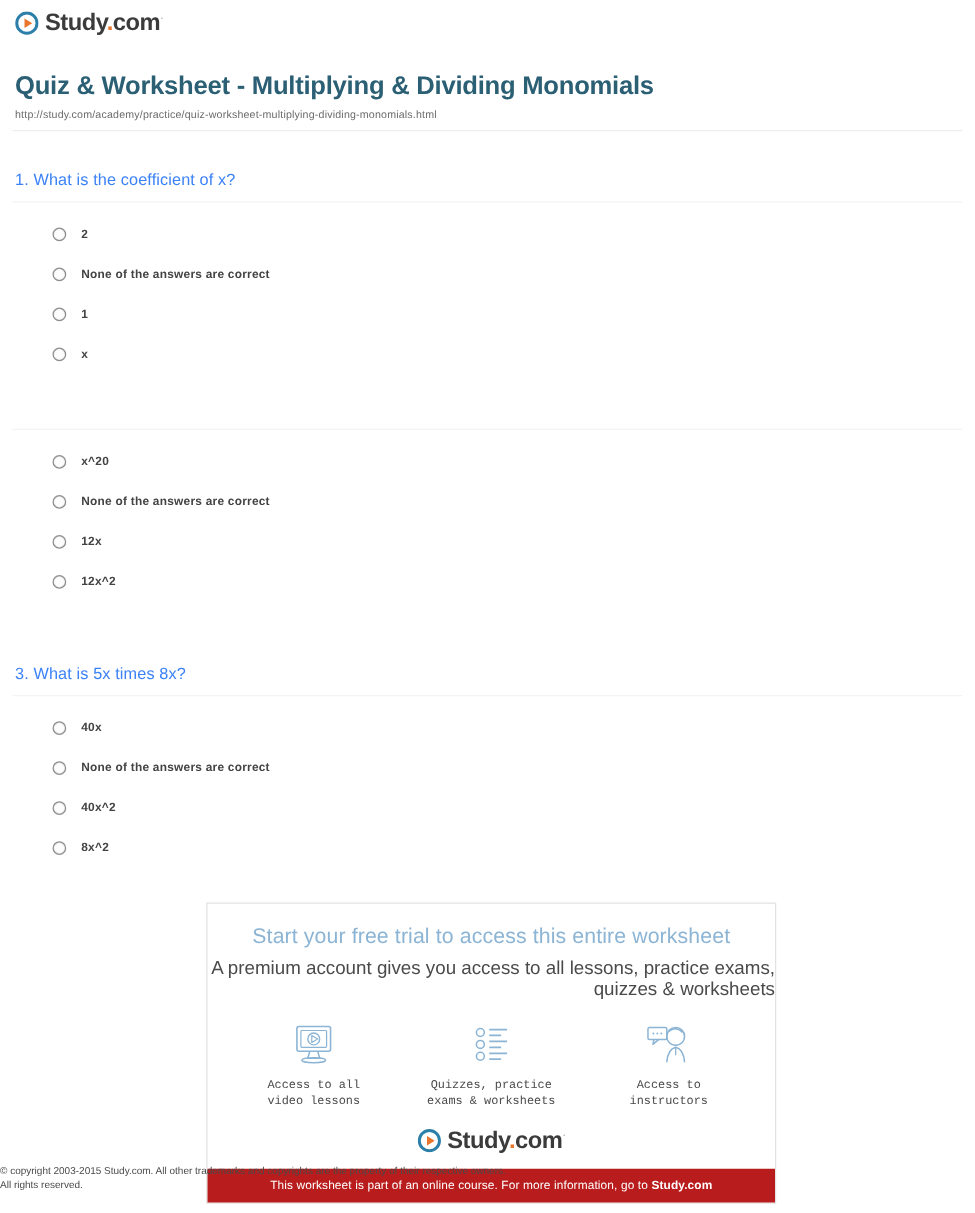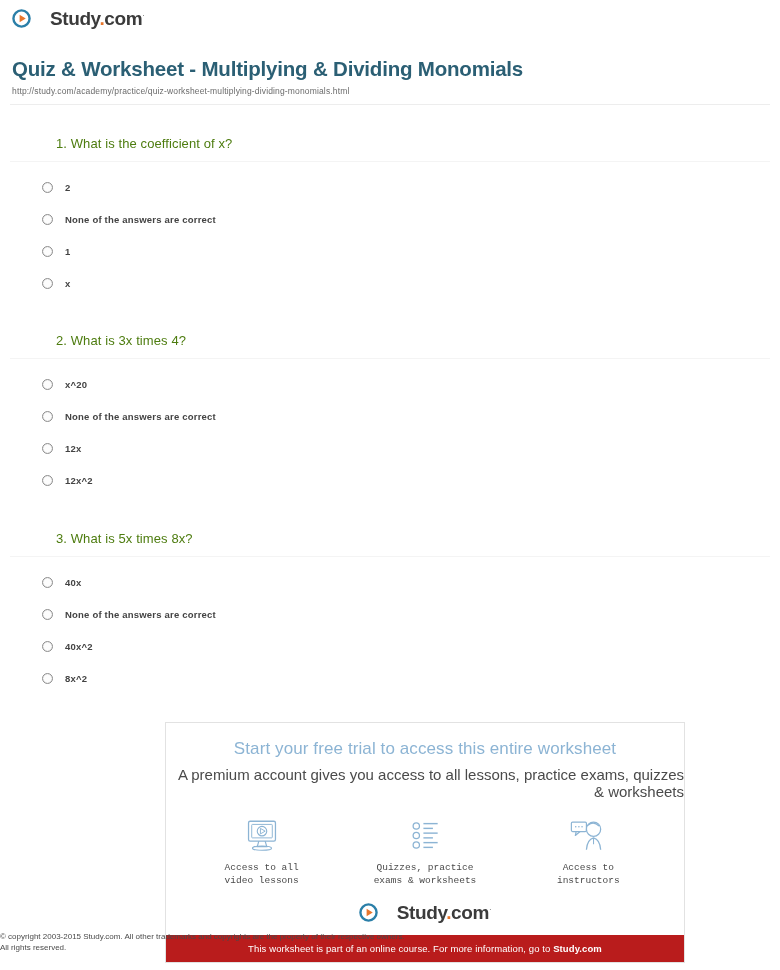--- a/index.html
+++ b/index.html
@@ -13,21 +13,21 @@
     font-family: "Liberation Sans", sans-serif;
     color: #333333;
     overflow: hidden;
     position: relative;
   }
 
   
   .brand {
     display: flex;
     align-items: center;
-    gap: 19px;
+    gap: 5px;
   }
   .brand-logo-top {
     position: absolute;
     left: 12px;
     top: 9px;
   }
   .brand-mark {
     width: 19px;
     height: 19px;
     flex: 0 0 19px;
@@ -79,24 +79,23 @@
   }
 
   
   .question-block { position: absolute; left: 0; width: 780px; }
   #q-block-0 { top: 136px; }
   #q-block-1 { top: 333px; }
   #q-block-2 { top: 531px; }
 
   .question-text {
     font-size: 13px;
-    color: #4d7c0f;
+    color: #3b82f6;
     padding-left: 12px;
     letter-spacing: 0.1px;
-    margin-left: 44px;
   }
   .question-rule {
     margin-top: 10px;
     margin-left: 10px;
     width: 760px;
     height: 1px;
     background: #f4f4f4;
   }
   .options { margin-top: 9px; }
   .option-row {
@@ -120,21 +119,21 @@
     font-weight: bold;
     color: #434343;
     letter-spacing: 0.2px;
   }
 
   
   .promo-card {
     position: absolute;
     left: 165px;
     top: 722px;
-    width: 520px;
+    width: 456px;
     background: #ffffff;
     border: 1px solid #e2e2e2;
     box-sizing: border-box;
   }
   .promo-head {
     text-align: center;
     font-size: 17px;
     color: #8cb4d4;
     padding-top: 16px;
     letter-spacing: 0.1px;
@@ -229,21 +228,20 @@
       <span class="option-label">1</span>
     </div>
     <div class="option-row">
       <span class="radio"></span>
       <span class="option-label">x</span>
     </div>
   </div>
 </div>
 
 <div class="question-block" id="q-block-1">
-  <div class="question-text">2. What is 3x times 4?</div>
   <div class="question-rule"></div>
   <div class="options">
     <div class="option-row">
       <span class="radio"></span>
       <span class="option-label">x^20</span>
     </div>
     <div class="option-row">
       <span class="radio"></span>
       <span class="option-label">None of the answers are correct</span>
     </div>

